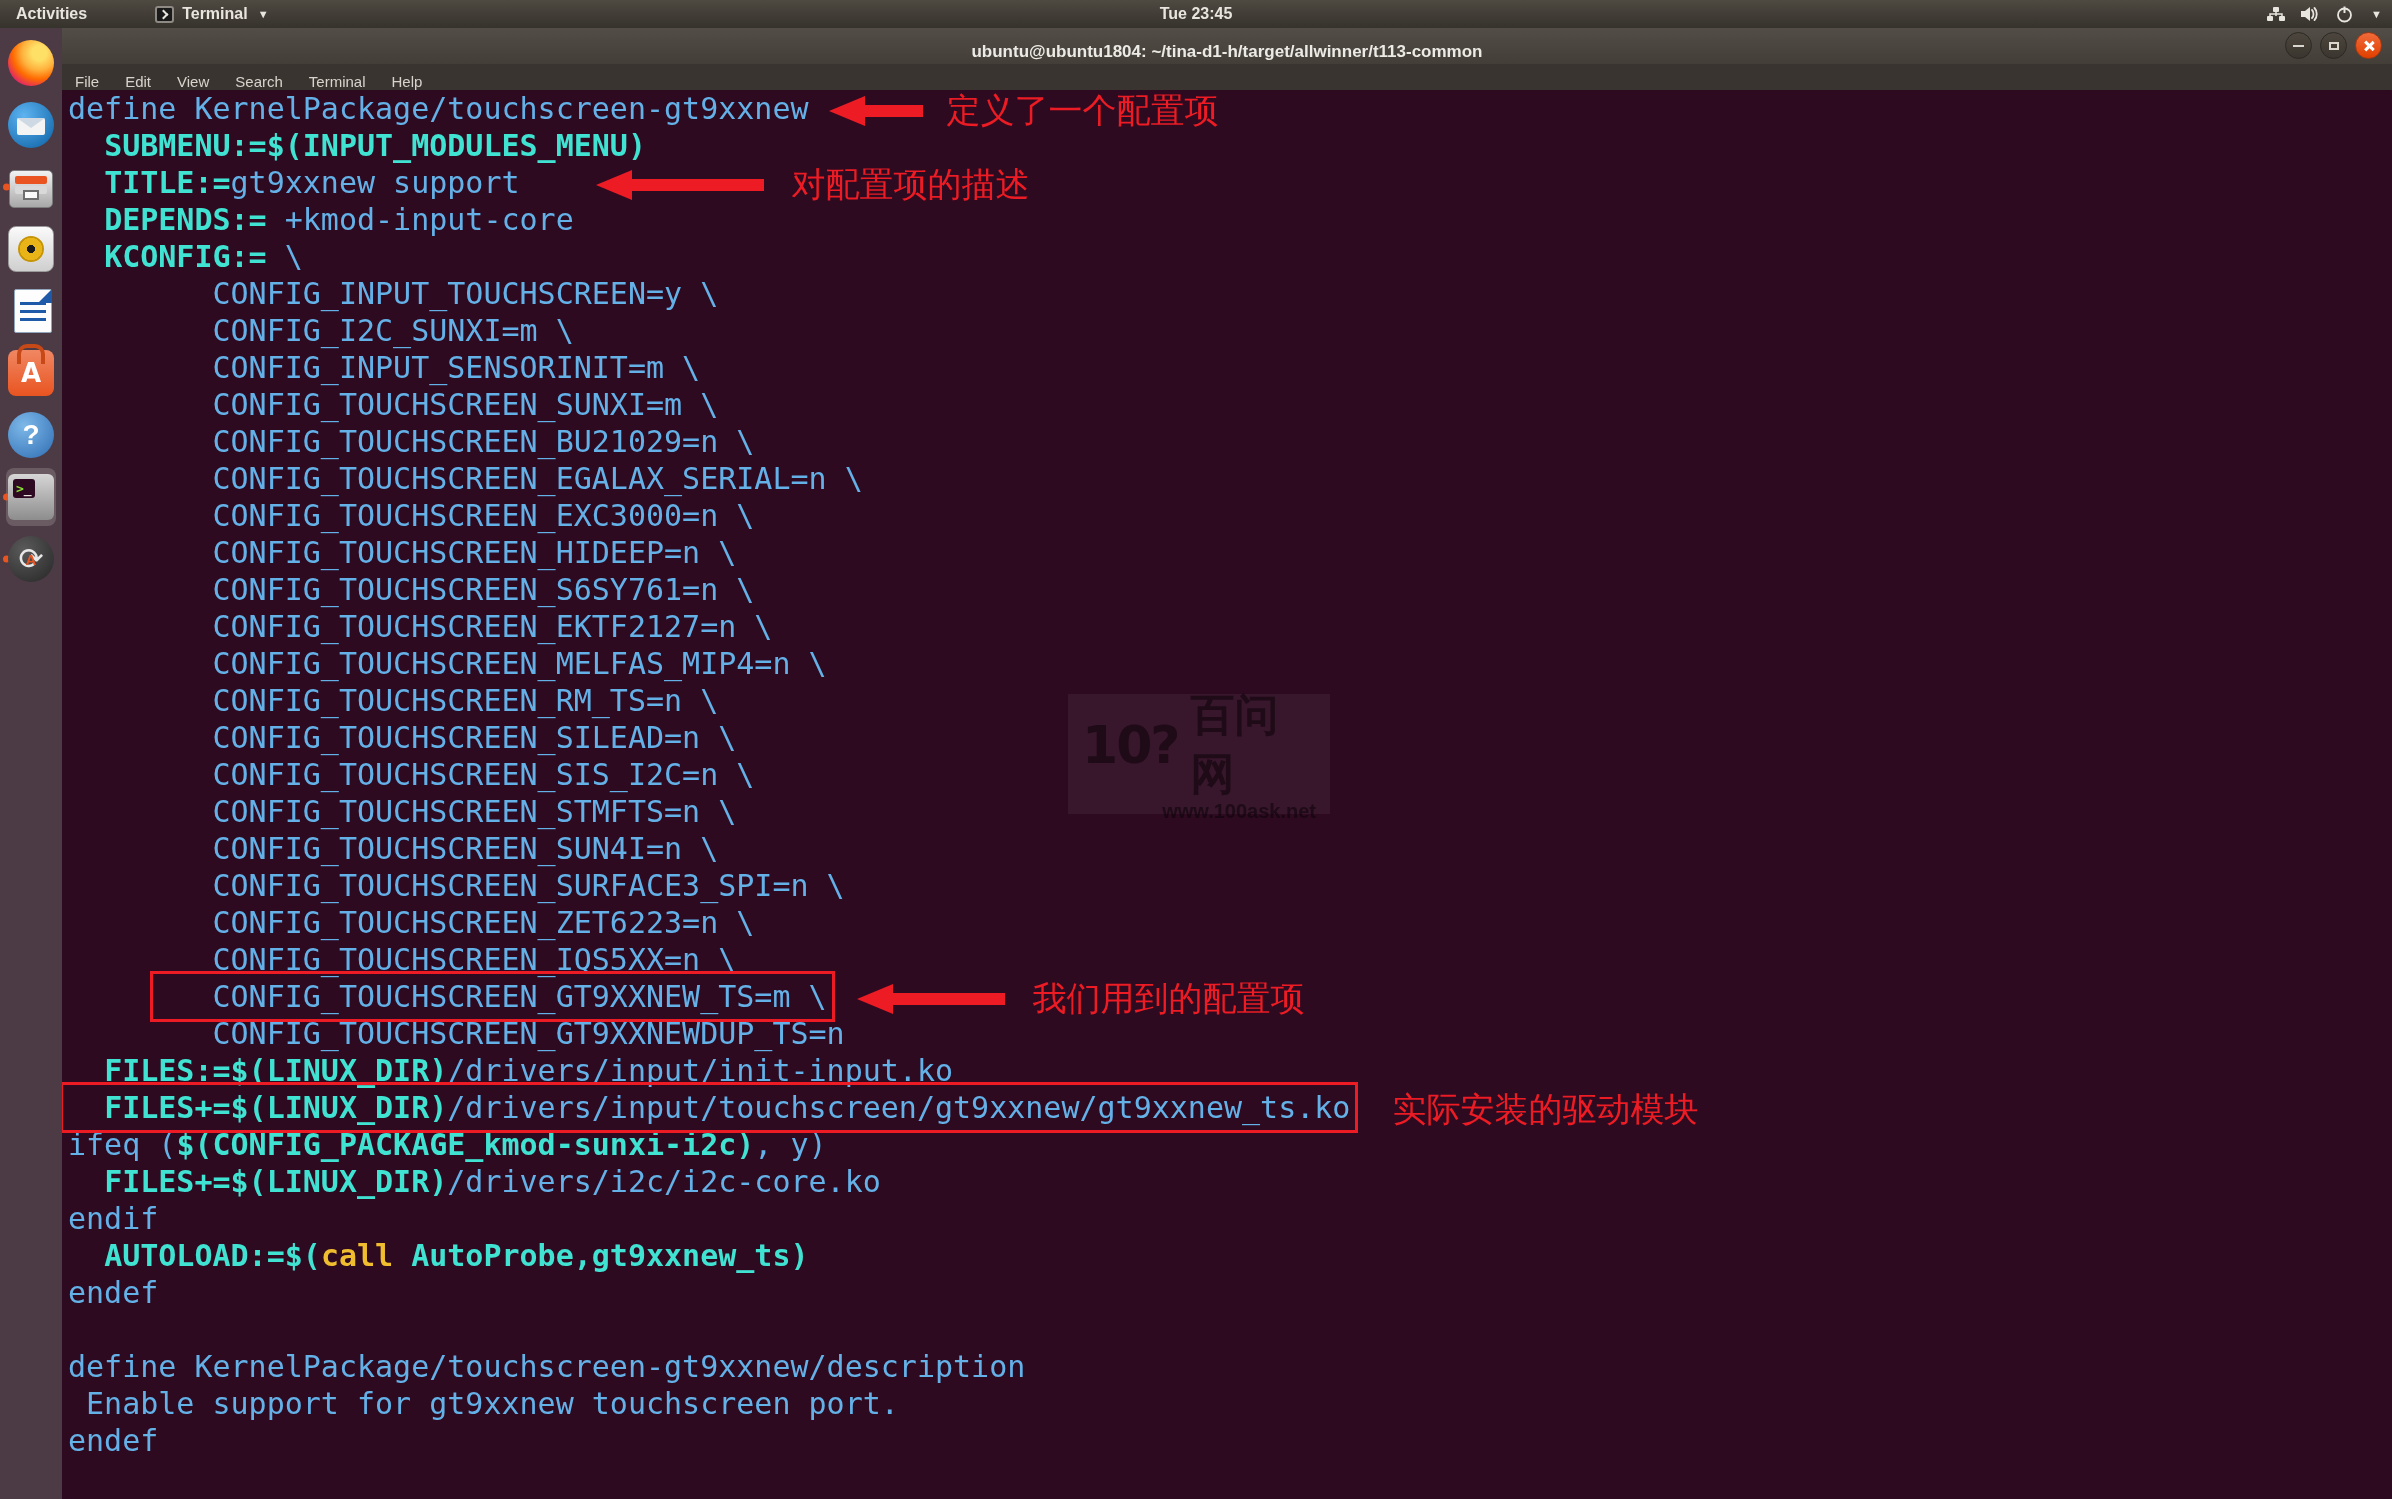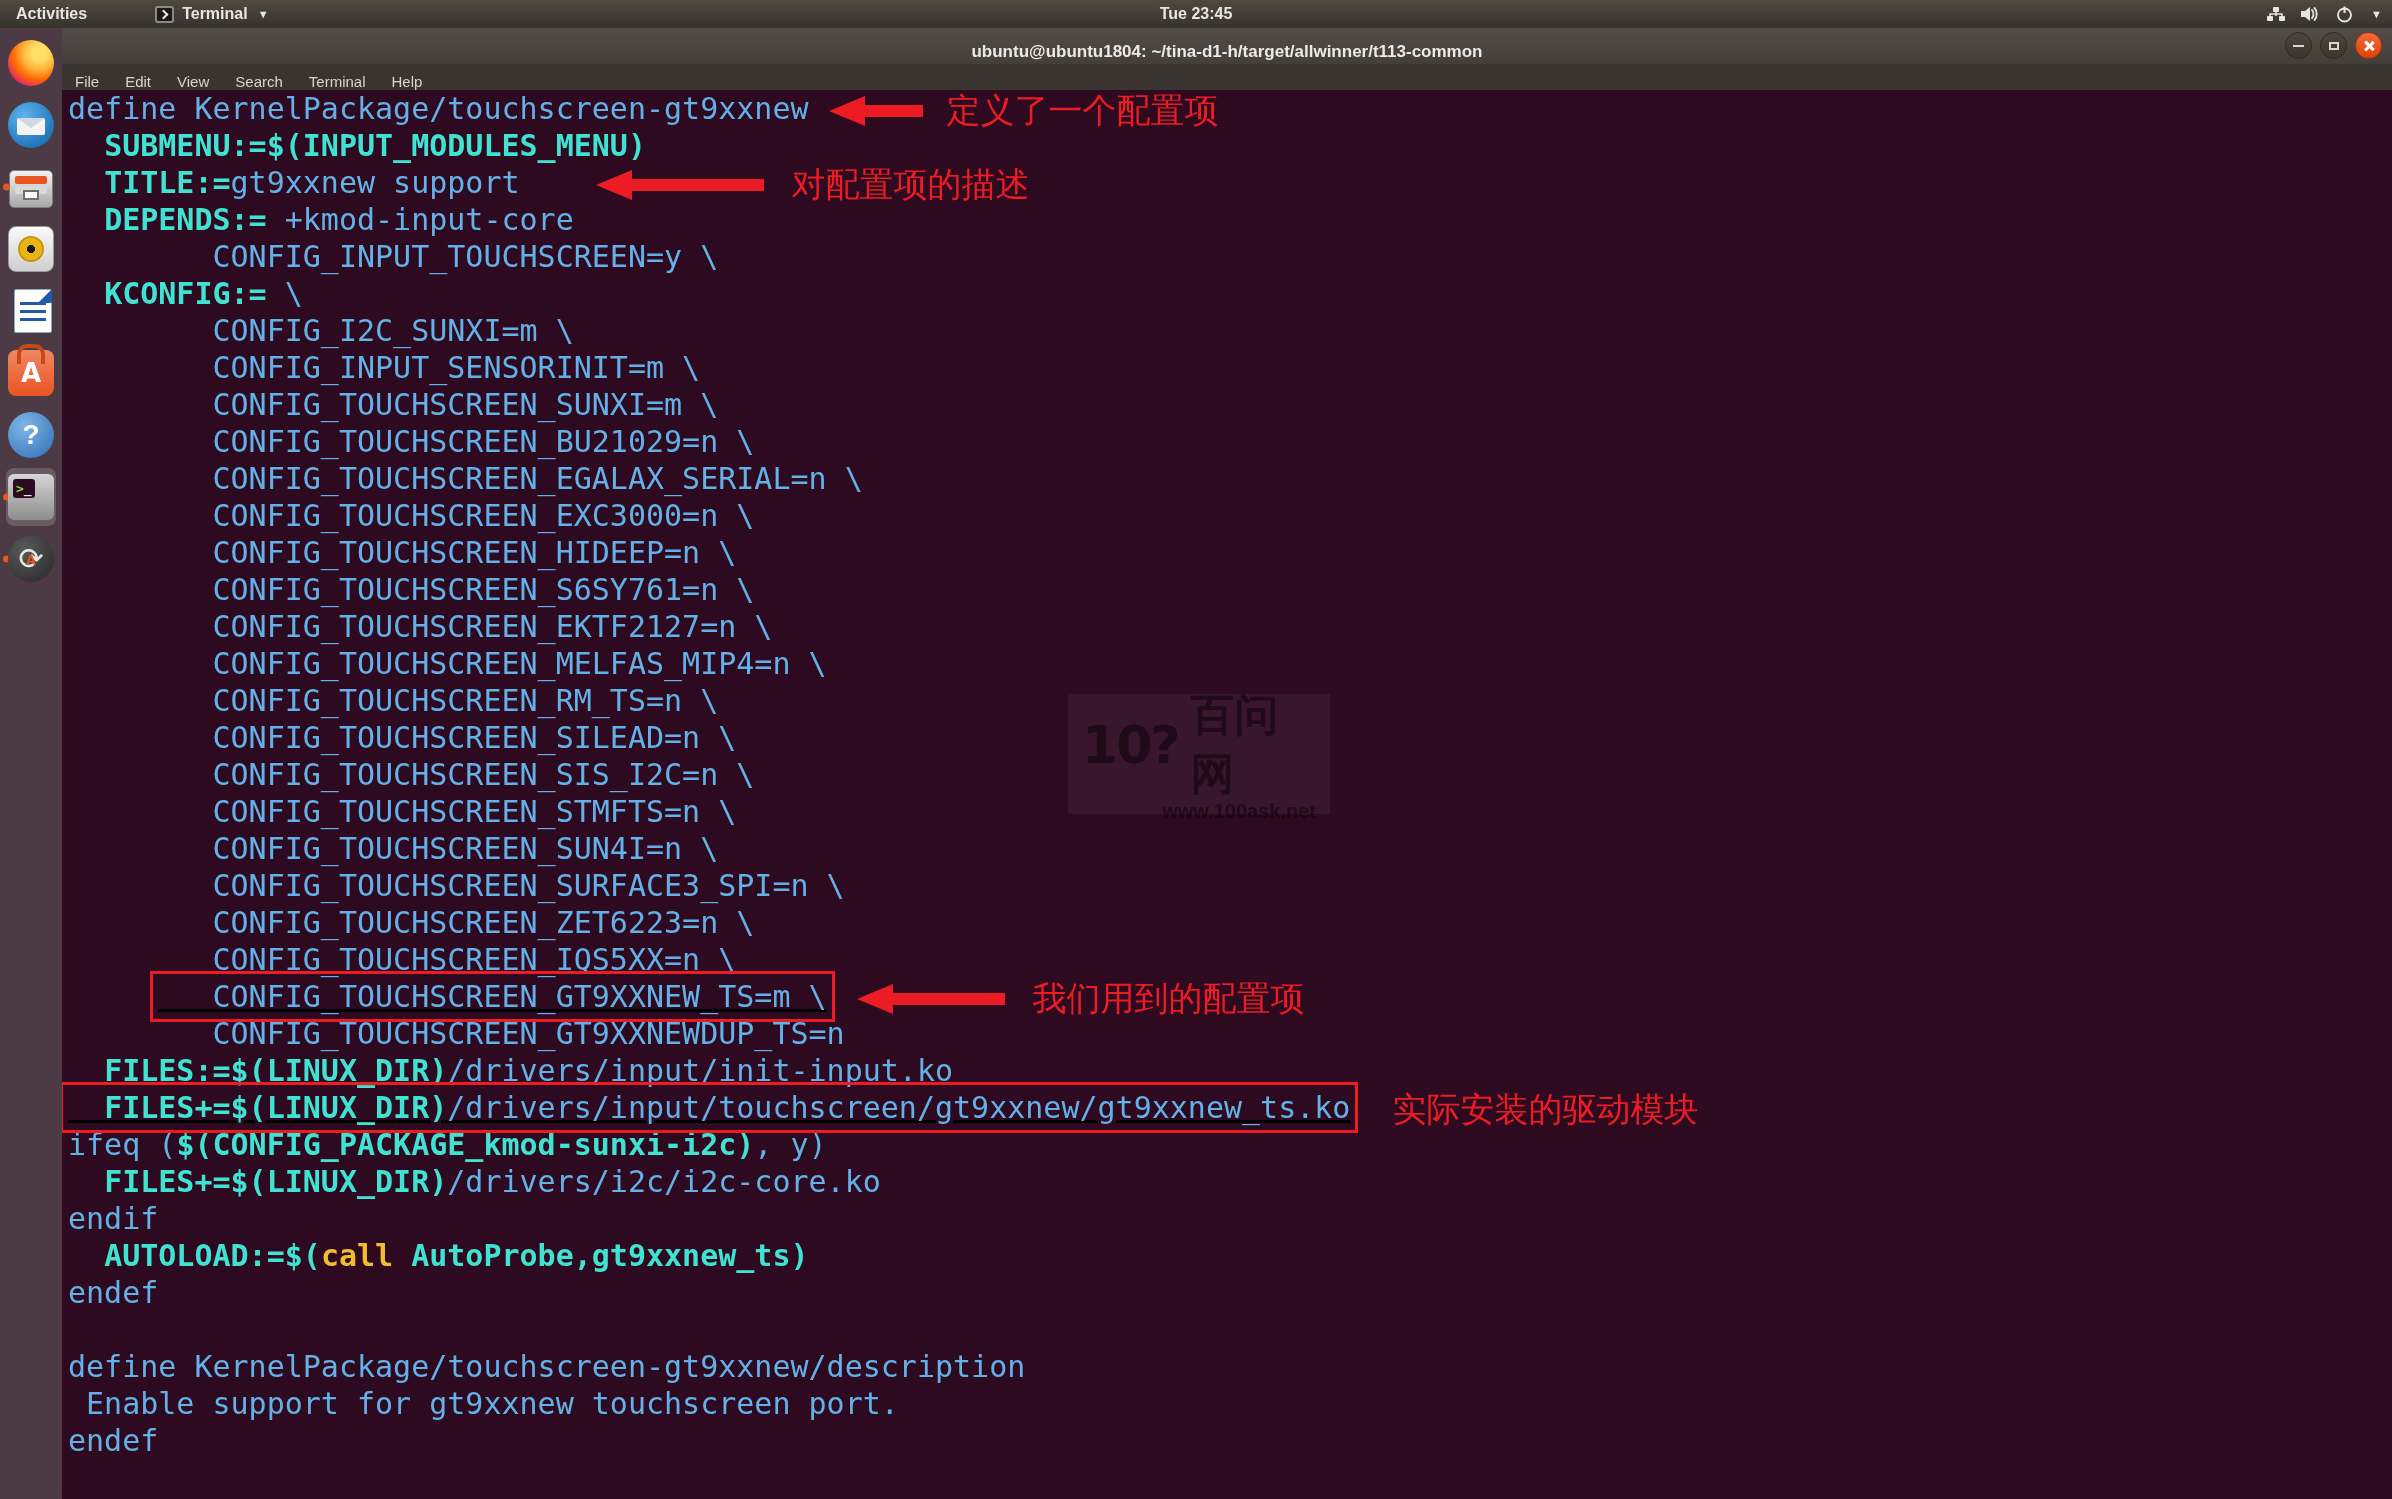--- a/index.html
+++ b/index.html
@@ -81,21 +81,21 @@
     display:flex;align-items:flex-end;color:#d8d4cc;font-size:15px;z-index:25;}
   .menu-item{padding:0 13px;cursor:pointer;}
 
   
   .content{position:absolute;left:62px;top:90px;right:0;bottom:0;background:var(--term-bg);
     font-family:"DejaVu Sans Mono","Liberation Mono",monospace;font-size:30px;padding-left:6px;border-radius:10px;}
   .code-line{height:37px;line-height:37px;white-space:pre;}
   .s-b{color:var(--blue);}
   .s-c{color:var(--cyan);font-weight:bold;}
   .s-y{color:var(--yellow);font-weight:bold;}
-  .redbox{outline:3px solid var(--red);outline-offset:5px;text-decoration:underline;}
+  .redbox{outline:3px solid var(--red);outline-offset:5px;}
 
   .ann{display:inline-flex;align-items:center;vertical-align:middle;height:37px;}
   .ahead{width:0;height:0;border-top:15px solid transparent;border-bottom:15px solid transparent;
     border-right:36px solid var(--red);}
   .abar{height:12px;background:var(--red);}
   .atext{font-family:"DejaVu Sans","Liberation Sans",sans-serif;font-size:34px;color:var(--red);white-space:nowrap;}
 
   
   .watermark{position:absolute;left:1068px;top:694px;width:262px;height:120px;
     background:rgba(255,255,255,0.05);color:rgba(15,5,12,0.62);z-index:5;
@@ -201,22 +201,22 @@
   <span class="menu-item">Search</span>
   <span class="menu-item">Terminal</span>
   <span class="menu-item">Help</span>
 </div>
 
 <div class="content" id="code">
     <div class="code-line"><span class="s-b">define KernelPackage/touchscreen-gt9xxnew</span><span class="ann" style="margin-left: 20px;"><span class="ahead"></span><span class="abar" style="width: 58px;"></span><span class="atext" style="margin-left: 24px;">定义了一个配置项</span></span></div>
     <div class="code-line"><span class="s-b">  </span><span class="s-c">SUBMENU:=$(INPUT_MODULES_MENU)</span></div>
     <div class="code-line"><span class="s-b">  </span><span class="s-c">TITLE:=</span><span class="s-b">gt9xxnew support</span><span class="ann" style="margin-left: 76px;"><span class="ahead"></span><span class="abar" style="width: 132px;"></span><span class="atext" style="margin-left: 28px;">对配置项的描述</span></span></div>
     <div class="code-line"><span class="s-b">  </span><span class="s-c">DEPENDS:=</span><span class="s-b"> +kmod-input-core</span></div>
+    <div class="code-line"><span class="s-b">  </span><span class="s-c">KCONFIG:=</span><span class="s-b"> \</span></div>
     <div class="code-line"><span class="s-b">        CONFIG_INPUT_TOUCHSCREEN=y \</span></div>
-    <div class="code-line"><span class="s-b">  </span><span class="s-c">KCONFIG:=</span><span class="s-b"> \</span></div>
     <div class="code-line"><span class="s-b">        CONFIG_I2C_SUNXI=m \</span></div>
     <div class="code-line"><span class="s-b">        CONFIG_INPUT_SENSORINIT=m \</span></div>
     <div class="code-line"><span class="s-b">        CONFIG_TOUCHSCREEN_SUNXI=m \</span></div>
     <div class="code-line"><span class="s-b">        CONFIG_TOUCHSCREEN_BU21029=n \</span></div>
     <div class="code-line"><span class="s-b">        CONFIG_TOUCHSCREEN_EGALAX_SERIAL=n \</span></div>
     <div class="code-line"><span class="s-b">        CONFIG_TOUCHSCREEN_EXC3000=n \</span></div>
     <div class="code-line"><span class="s-b">        CONFIG_TOUCHSCREEN_HIDEEP=n \</span></div>
     <div class="code-line"><span class="s-b">        CONFIG_TOUCHSCREEN_S6SY761=n \</span></div>
     <div class="code-line"><span class="s-b">        CONFIG_TOUCHSCREEN_EKTF2127=n \</span></div>
     <div class="code-line"><span class="s-b">        CONFIG_TOUCHSCREEN_MELFAS_MIP4=n \</span></div>

